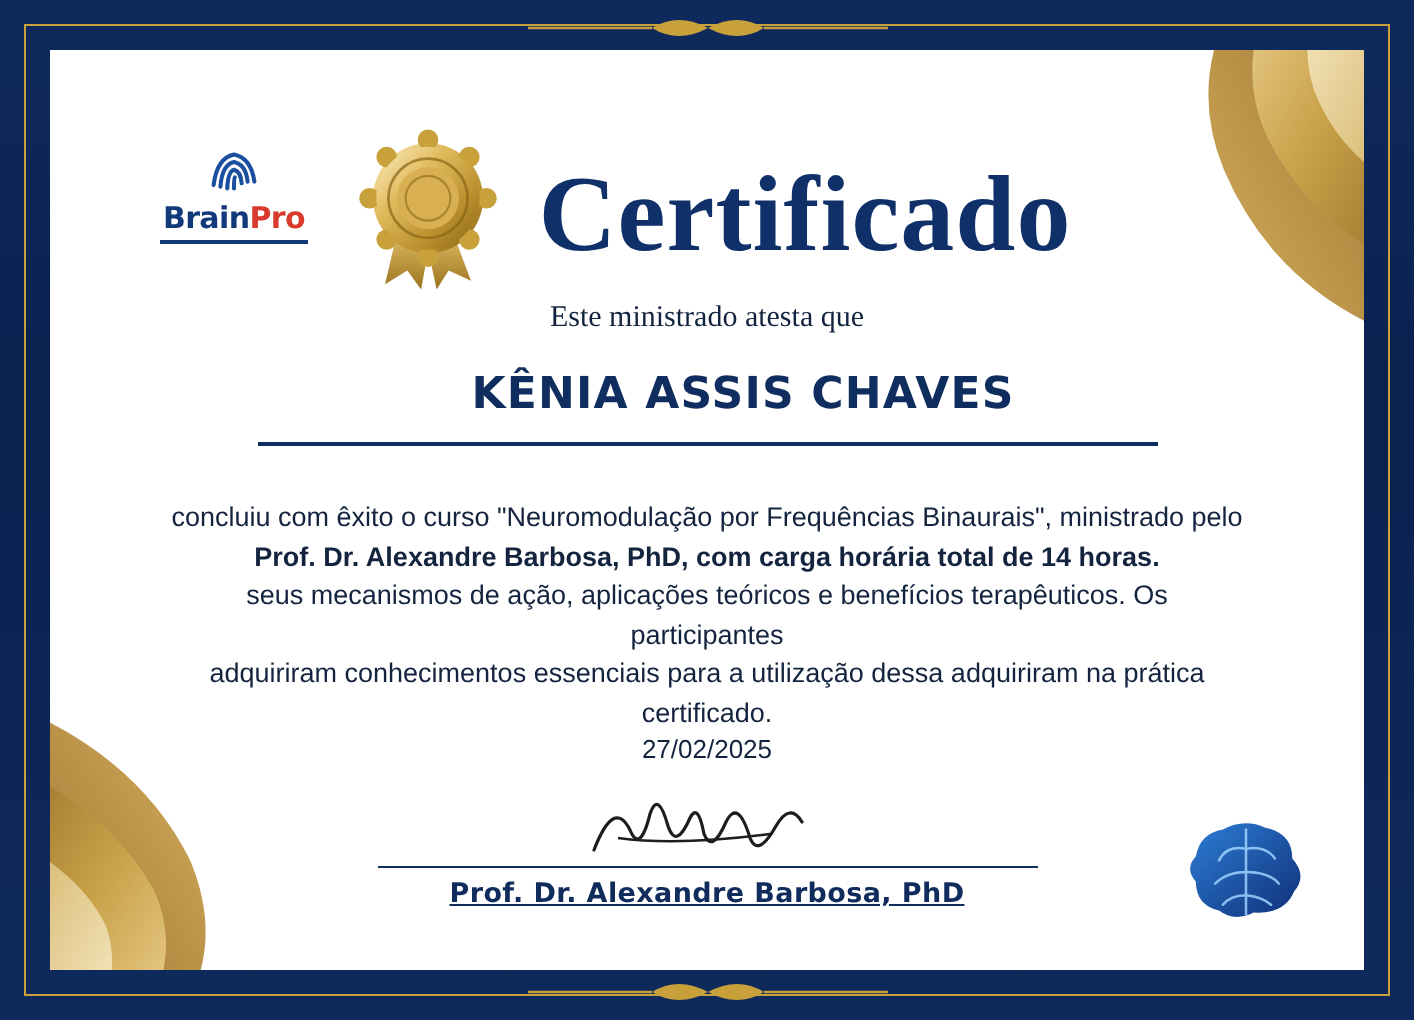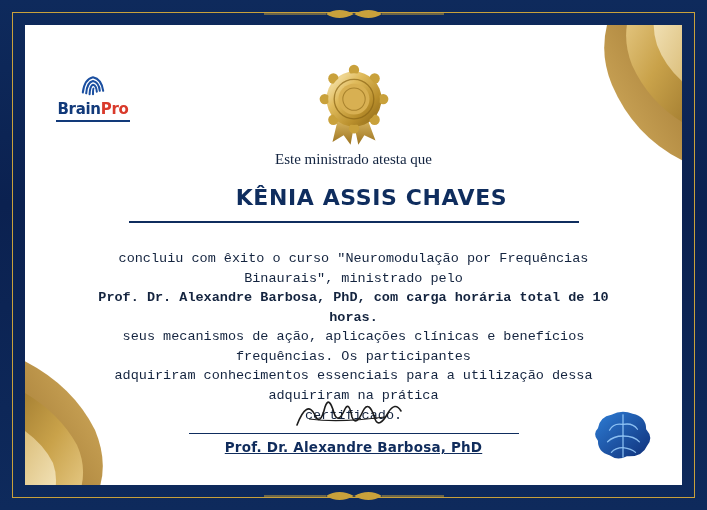--- a/index.html
+++ b/index.html
@@ -64,21 +64,21 @@
     transform: translateX(-50%);
     width: 180px;
     height: 16px;
   }
   .ornament.top { top: 6px; }
   .ornament.bottom { bottom: 6px; }
 
   
   .logo {
     position: absolute;
-    left: 20px;
+    left: 44px;
     top: 42px;
     width: 96px;
     text-align: center;
   }
   .logo-fingerprint {
     width: 34px;
     height: 34px;
     margin: 0 auto 1px auto;
     display: block;
   }
@@ -158,21 +158,21 @@
     height: 1.5px;
     background: #0f2d5e;
   }
 
   .body-text {
     position: absolute;
     left: 60px;
     right: 60px;
     top: 224px;
     text-align: center;
-    font-family: Liberation Mono, monospace;
+    font-family: Liberation Sans, sans-serif;
     font-size: 13.5px;
     line-height: 1.45;
     color: #14243f;
   }
   .body-text p {
     margin: 0;
   }
   .body-text .line-strong {
     font-weight: bold;
   }
@@ -326,33 +326,35 @@
               <circle cx="26" cy="66" r="6"></circle>
             <circle cx="16" cy="42" r="6"></circle>
               <circle cx="26" cy="18" r="6"></circle>
           </g>
           <circle cx="50" cy="42" r="30" fill="url(#rg1)"></circle>
           <circle cx="50" cy="42" r="23" fill="none" stroke="#8a6516" stroke-width="1.6" opacity="0.7"></circle>
           <circle cx="50" cy="42" r="18" fill="#d8b052"></circle>
           <circle cx="50" cy="42" r="13" fill="none" stroke="#8a6516" stroke-width="1.2" opacity="0.6"></circle>
         </svg>
       </div>
+      <div class="cert-title">Certificado</div>
     </div>
 
     <div class="attests">Este ministrado atesta que</div>
 
     <div class="recipient">KÊNIA ASSIS CHAVES</div>
     <div class="recipient-rule"></div>
 
     <div class="body-text">
       <p>concluiu com êxito o curso "Neuromodulação por Frequências Binaurais", ministrado pelo</p>
-      <p class="line-strong">Prof. Dr. Alexandre Barbosa, PhD, com carga horária total de 10 horas.</p>
-      <p>seus mecanismos de ação, aplicações clínicas e benefícios frequências. Os participantes</p>
+      <p class="line-strong">Prof. Dr. Alexandre Barbosa, PhD, com carga horária total de 14 horas.</p>
+      <p>seus mecanismos de ação, aplicações teóricos e benefícios terapêuticos. Os participantes</p>
       <p>adquiriram conhecimentos essenciais para a utilização dessa adquiriram na prática</p>
       <p>certificado.</p>
+      <p class="cert-date">27/02/2025</p>
     </div>
 
     <div class="signature-block">
       <div class="signature-mark">
         <svg viewBox="0 0 330 40" width="330" height="40">
           <path d="M108 32 Q118 6 126 22 Q131 34 136 14 Q140 2 145 20 Q149 32 156 16 Q160 8 163 24 Q167 34 174 18 Q180 6 186 26 Q190 36 199 20 Q206 8 212 18" fill="none" stroke="#1d1d1d" stroke-width="1.6" stroke-linecap="round"></path>
           <path d="M120 26 Q150 30 196 24" fill="none" stroke="#1d1d1d" stroke-width="1.2"></path>
         </svg>
       </div>
       <div class="signature-rule"></div>

